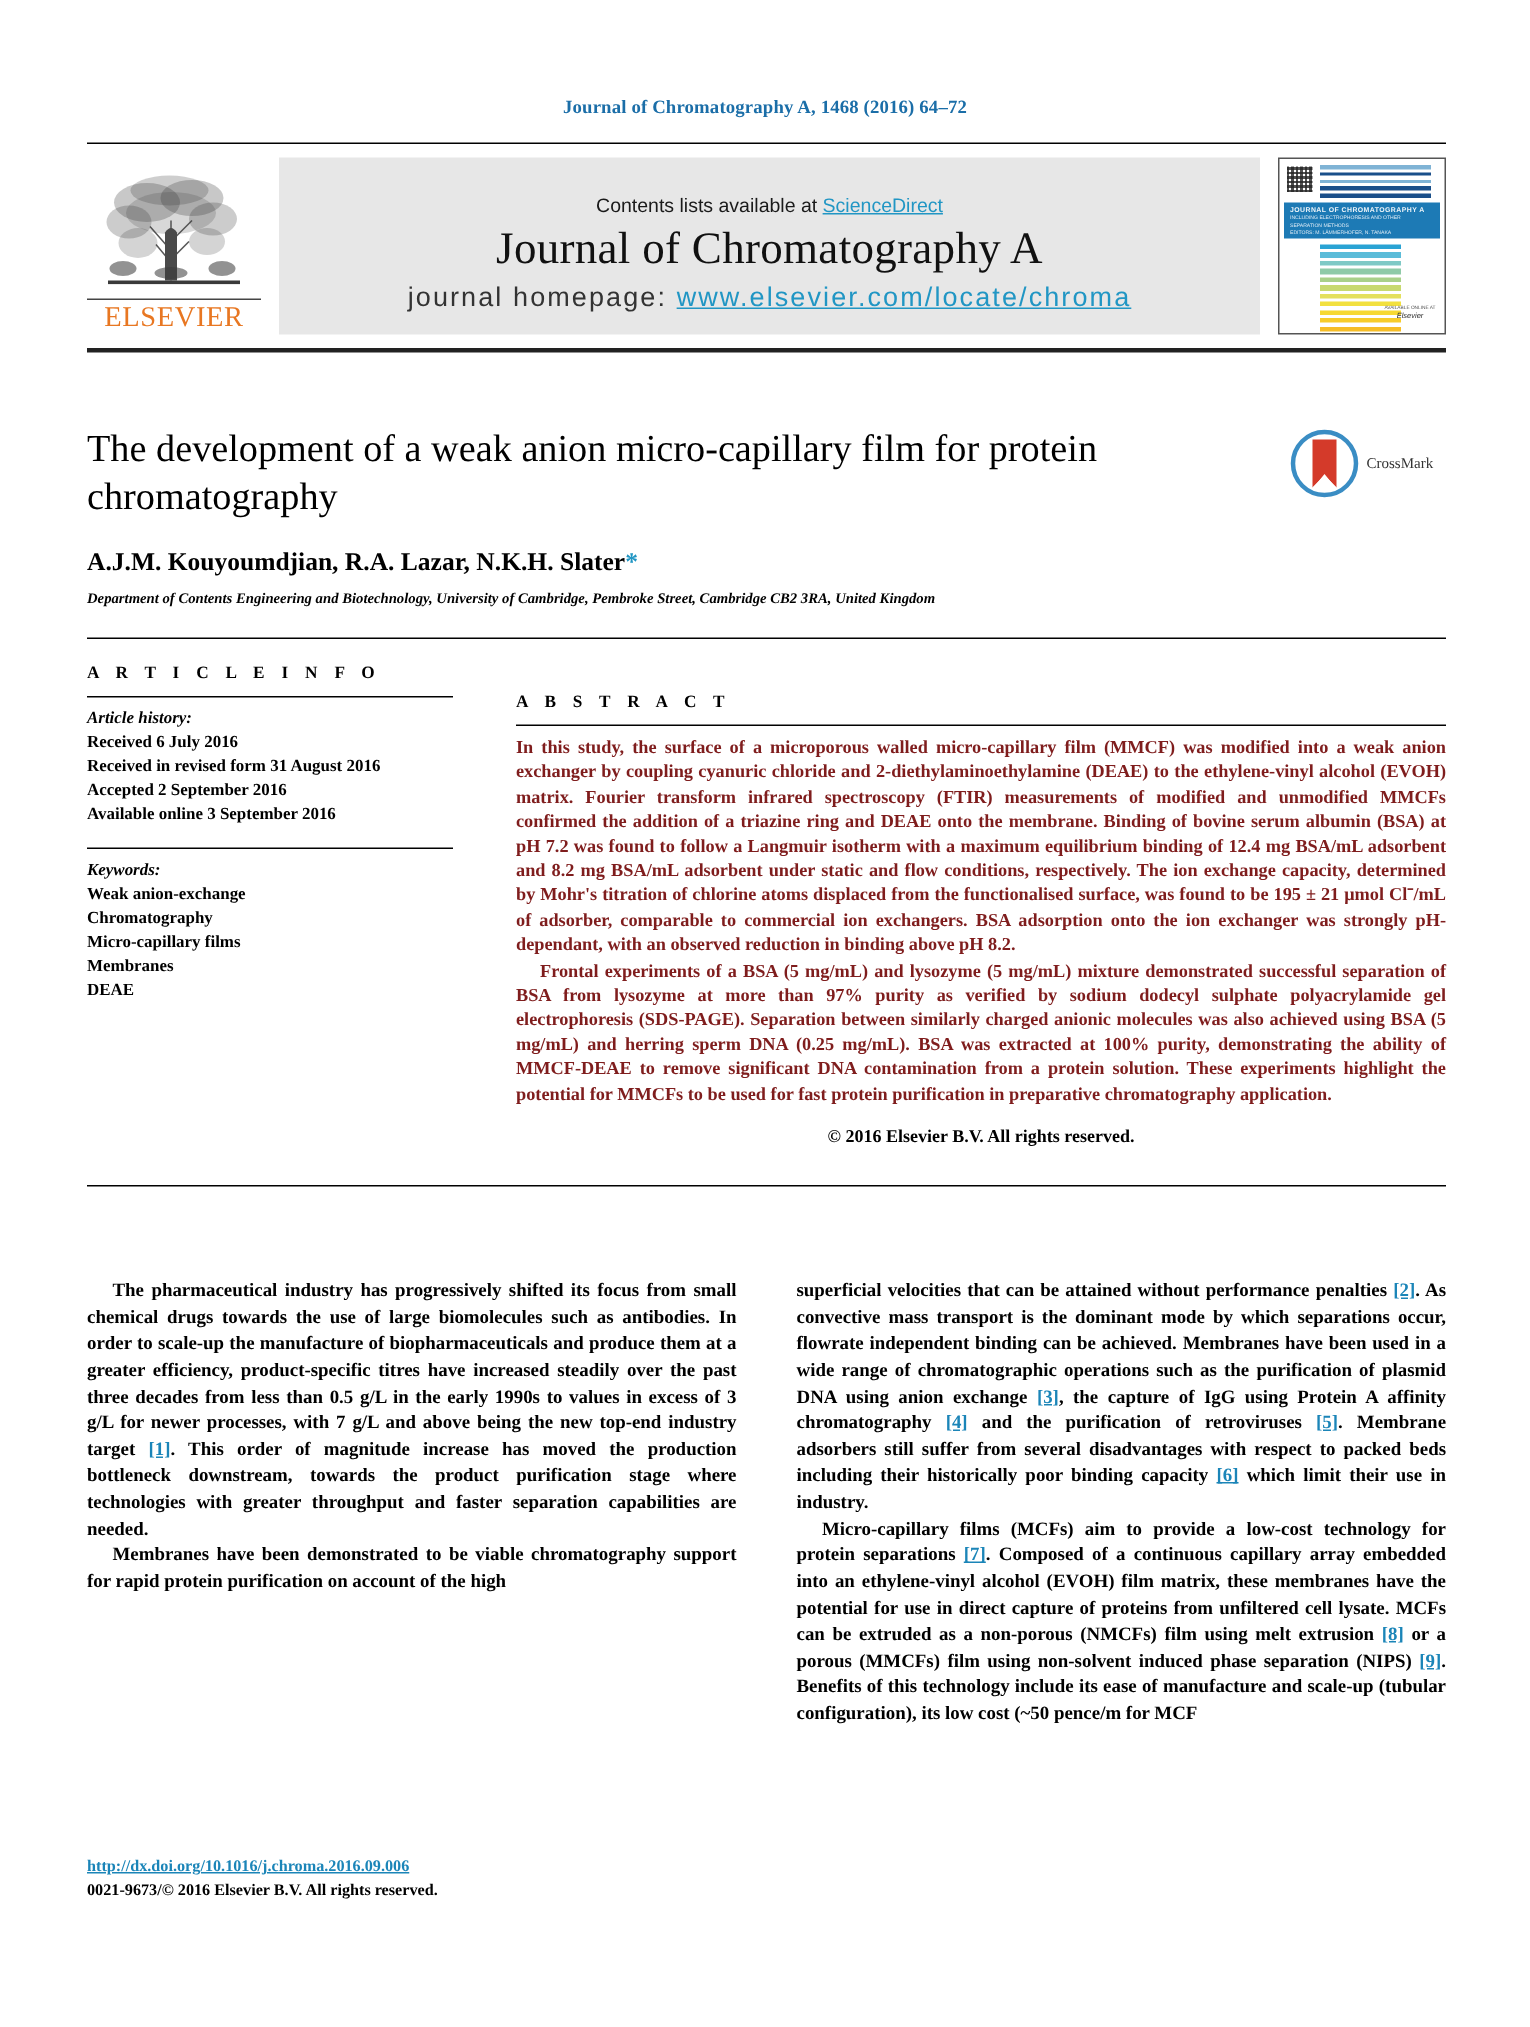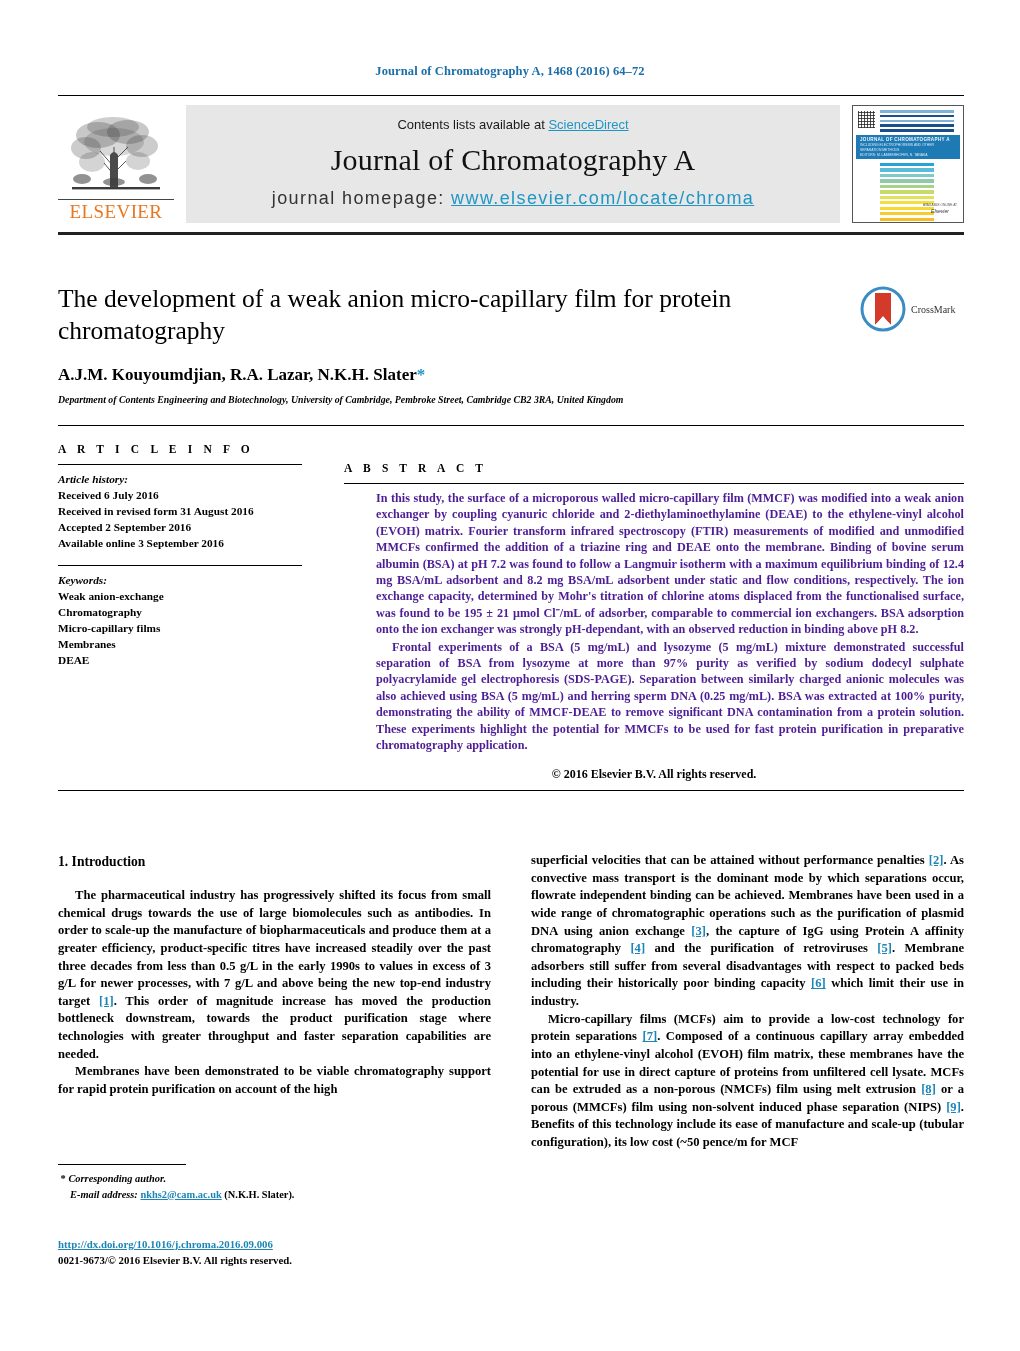--- a/index.html
+++ b/index.html
@@ -81,21 +81,21 @@
   }
   .journal-band {
     flex: 1 1 auto;
     background: #e7e7e7;
     margin-left: 12px;
     margin-right: 12px;
     display: flex;
     flex-direction: column;
     justify-content: space-between;
     align-items: center;
-    padding: 12px 0 14px 0;
+    padding: 24px 0 14px 0;
     box-sizing: border-box;
   }
   .contents-line {
     font-family: "Liberation Sans", sans-serif;
     font-size: 13px;
     color: #1a1a1a;
   }
   .sd-link { color: #2196c4; }
   .journal-title {
     font-family: "Liberation Serif", serif;
@@ -256,23 +256,22 @@
   }
   .info-body .ital {
     font-style: italic;
   }
   .kw-block { margin-top: 14px; }
   .abstract-text {
     font-family: "Liberation Serif", serif;
     font-size: 12.2px;
     line-height: 1.345;
     text-align: justify;
-    color: #4c1d95;
-    font-weight: bold;
-    margin-left: 32px;
+    color: #7f1d1d;
+    font-weight: bold;
   }
   .abstract-text p { margin: 0; }
   .abstract-text p.indent { text-indent: 16px; margin-top: 1px; }
   .copyright {
     text-align: center;
     font-family: "Liberation Serif", serif;
     font-size: 12px;
     font-weight: bold;
     margin-top: 13px;
   }
@@ -486,45 +485,30 @@
       <p class="indent">Frontal experiments of a BSA (5 mg/mL) and lysozyme (5 mg/mL) mixture demonstrated successful separation of BSA from lysozyme at more than 97% purity as verified by sodium dodecyl sulphate polyacrylamide gel electrophoresis (SDS-PAGE). Separation between similarly charged anionic molecules was also achieved using BSA (5 mg/mL) and herring sperm DNA (0.25 mg/mL). BSA was extracted at 100% purity, demonstrating the ability of MMCF-DEAE to remove significant DNA contamination from a protein solution. These experiments highlight the potential for MMCFs to be used for fast protein purification in preparative chromatography application.</p>
     </div>
     <div class="copyright">© 2016 Elsevier B.V. All rights reserved.</div>
   </div>
 
   <div class="rule-abs-bottom"></div>
 
   <div class="body-area">
 
     <div class="col">
-      <div class="sec-head">1.  Introduction</div>
       <p class="indent"><span>The pharmaceutical industry has progressively shifted its focus from small chemical drugs towards the use of large biomolecules such as antibodies. In order to scale-up the manufacture of biopharmaceuticals and produce them at a greater efficiency, product-specific titres have increased steadily over the past three decades from less than 0.5 g/L in the early 1990s to values in excess of 3 g/L for newer processes, with 7 g/L and above being the new top-end industry target </span><a class="ref" href="#">[1]</a><span>. This order of magnitude increase has moved the production bottleneck downstream, towards the product purification stage where technologies with greater throughput and faster separation capabilities are needed.</span></p>
       <p class="indent">Membranes have been demonstrated to be viable chromatography support for rapid protein purification on account of the high</p>
     </div>
 
     <div class="col">
       <p><span>superficial velocities that can be attained without performance penalties </span><a class="ref" href="#">[2]</a><span>. As convective mass transport is the dominant mode by which separations occur, flowrate independent binding can be achieved. Membranes have been used in a wide range of chromatographic operations such as the purification of plasmid DNA using anion exchange </span><a class="ref" href="#">[3]</a><span>, the capture of IgG using Protein A affinity chromatography </span><a class="ref" href="#">[4]</a><span> and the purification of retroviruses </span><a class="ref" href="#">[5]</a><span>. Membrane adsorbers still suffer from several disadvantages with respect to packed beds including their historically poor binding capacity </span><a class="ref" href="#">[6]</a><span> which limit their use in industry.</span></p>
       <p class="indent"><span>Micro-capillary films (MCFs) aim to provide a low-cost technology for protein separations </span><a class="ref" href="#">[7]</a><span>. Composed of a continuous capillary array embedded into an ethylene-vinyl alcohol (EVOH) film matrix, these membranes have the potential for use in direct capture of proteins from unfiltered cell lysate. MCFs can be extruded as a non-porous (NMCFs) film using melt extrusion </span><a class="ref" href="#">[8]</a><span> or a porous (MMCFs) film using non-solvent induced phase separation (NIPS) </span><a class="ref" href="#">[9]</a><span>. Benefits of this technology include its ease of manufacture and scale-up (tubular configuration), its low cost (~50 pence/m for MCF</span></p>
     </div>
 
   </div>
 
-  <div class="footnote">
-    <div class="foot-rule"></div>
-    <div class="foot-text">
-      <div>
-        &nbsp;<span>*</span>
-        <span class="ital">Corresponding author.</span>
-      </div>
-      <div style="padding-left:12px">
-        <span class="ital">E-mail address:</span>
-        <a class="mail-link" href="#">nkhs2@cam.ac.uk</a>
-        <span>(N.K.H. Slater).</span>
-      </div>
-    </div>
-  </div>
 
   <div class="doi-block">
     <div><a class="doi-link" href="#">http://dx.doi.org/10.1016/j.chroma.2016.09.006</a></div>
     <div>0021-9673/© 2016 Elsevier B.V. All rights reserved.</div>
   </div>
 
 </div>
 
 </body></html>

